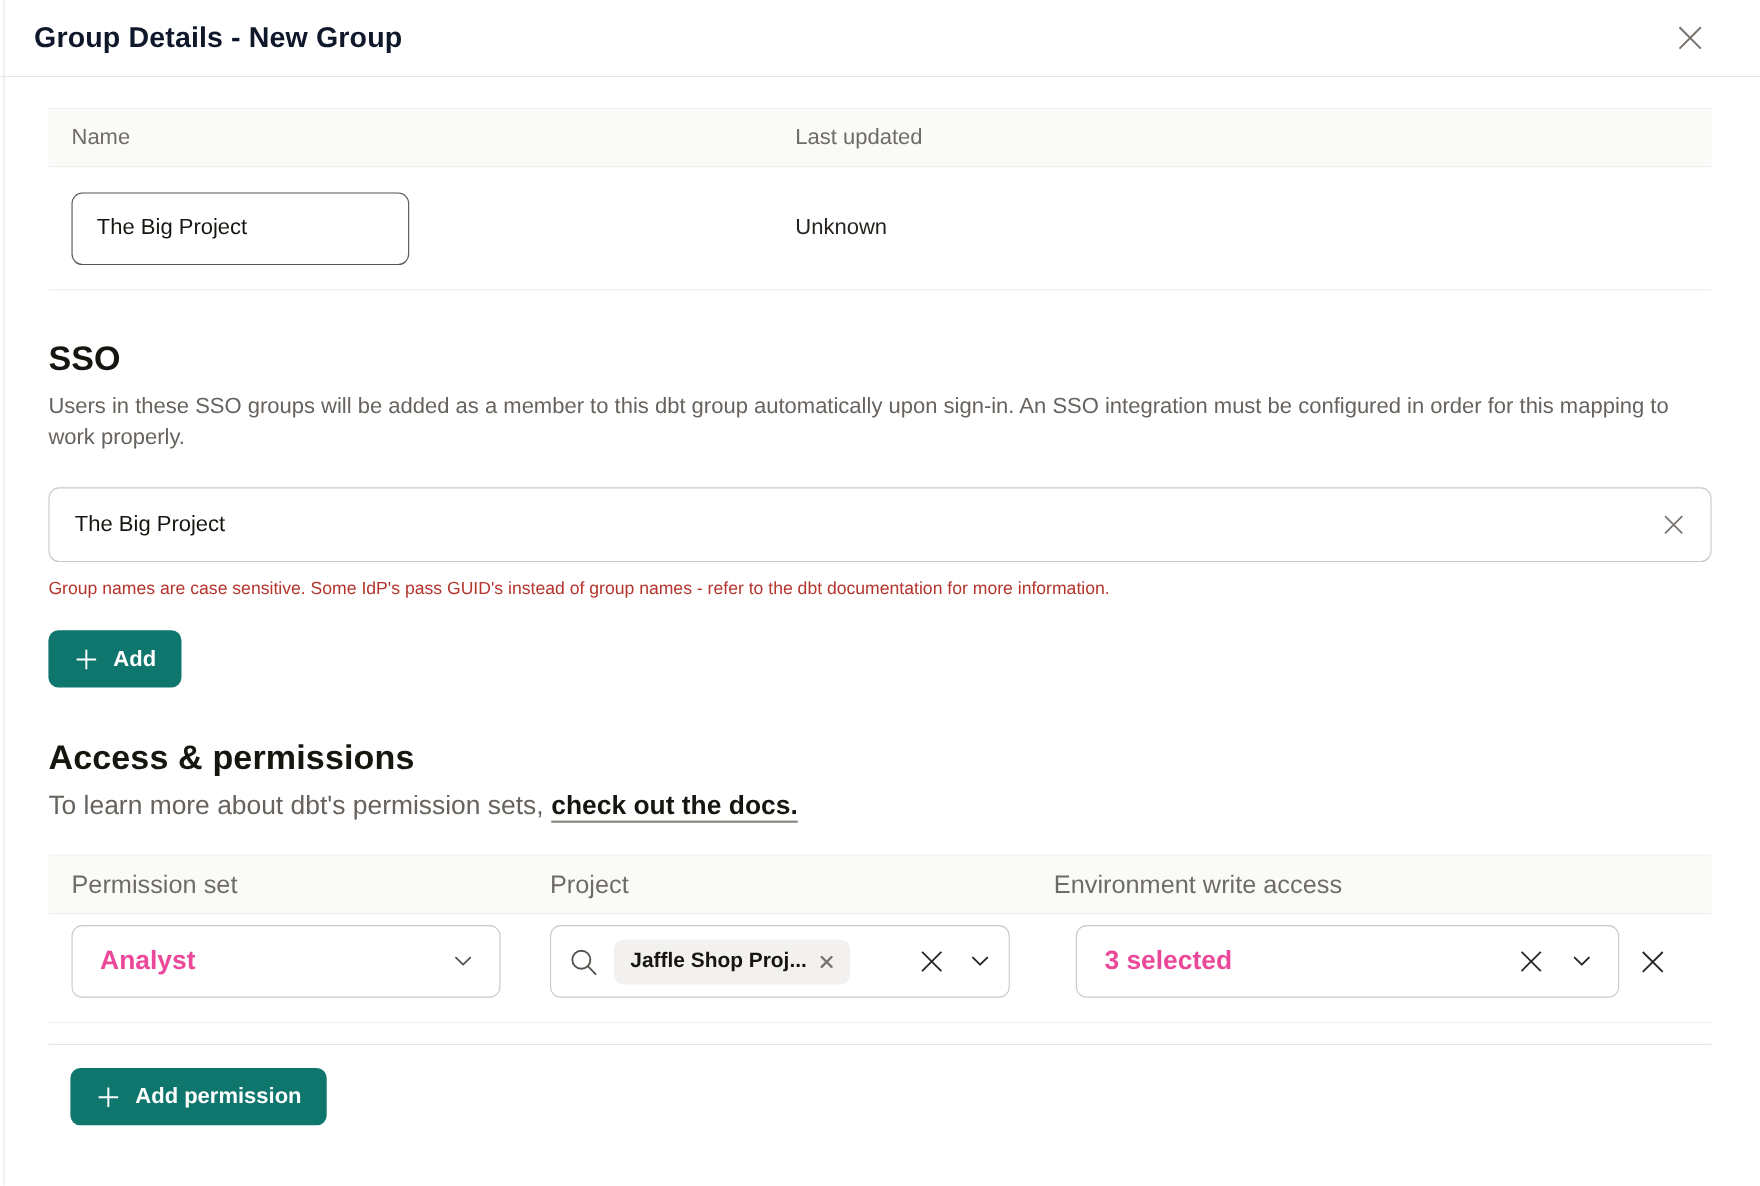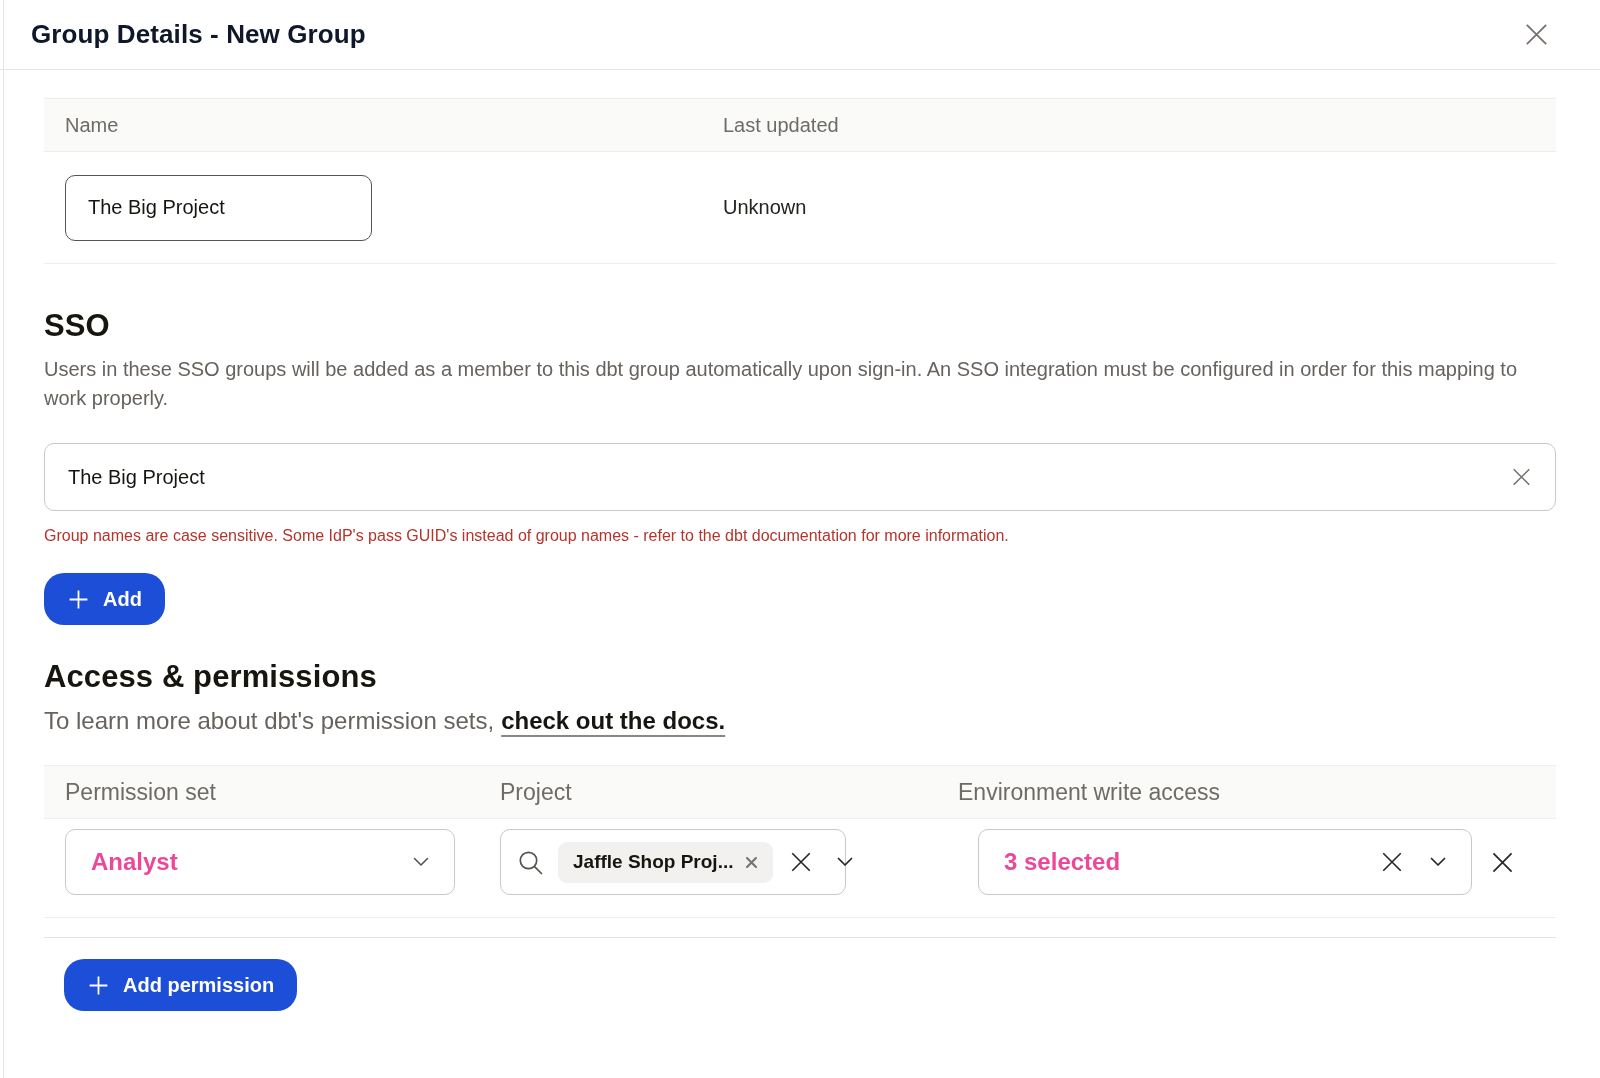--- a/index.html
+++ b/index.html
@@ -79,28 +79,28 @@
   .sso-clear {
     position: absolute; right: 22px; top: 50%; transform: translateY(-50%);
   }
   .warning-text { margin-top: 12px; font-size: 16px; line-height: 26px; }
 
   
   .dark-btn {
     margin-top: 24px;
     display: inline-flex; align-items: center; gap: 13px;
     height: 52px; padding: 0 23px;
-    background: #1d4ed8; border: none; border-radius: 20px;
+    background: #0f766e; border: none; border-radius: 9px;
     color: #fff; font-size: 20px; font-weight: 700; font-family: inherit;
     cursor: pointer;
     justify-content: center;
   }
 
   
-  .access-heading { margin-top: 34px; }
+  .access-heading { margin-top: 46px; }
   .docs-line { margin-top: 12px; font-size: 24px; }
   .docs-prefix { color: #67625d; }
   .docs-link {
     margin-left: 7px; color: #17150f; font-weight: 700;
     text-decoration: underline; text-decoration-color: #8a8680;
     text-underline-offset: 6px; cursor: pointer;
   }
 
   .perm-table { margin-top: 30px; border-top: 1px solid #efeeec; }
   .pt-row { display: grid; grid-template-columns: 435px 458px 490px 1fr; }
@@ -116,21 +116,21 @@
   }
   .pt-body > div { padding-left: 21px; }
 
   .select-box {
     height: 66px; border: 1px solid #cbc9c5; border-radius: 10px;
     background: #fff; display: flex; align-items: center; cursor: pointer;
   }
   .perm-select { width: 390px; justify-content: space-between; padding: 0 25px; }
   .select-value { font-size: 24px; font-weight: 700; color: #ec4899; }
 
-  .project-select { width: 346px; padding: 0 18px 0 16px; gap: 14px; }
+  .project-select { width: 418px; padding: 0 18px 0 16px; gap: 14px; }
   .chip {
     display: inline-flex; align-items: center; gap: 12px;
     height: 41px; padding: 0 15px;
     background: #f2f1ef; border-radius: 9px;
     font-size: 19px; font-weight: 700; color: #17150f;
     white-space: nowrap;
   }
   .project-actions { display: flex; align-items: center; gap: 22px; margin-left: auto; }
 
   .env-select { width: 494px; margin-left: 20px; justify-content: space-between; padding: 0 25px; }

